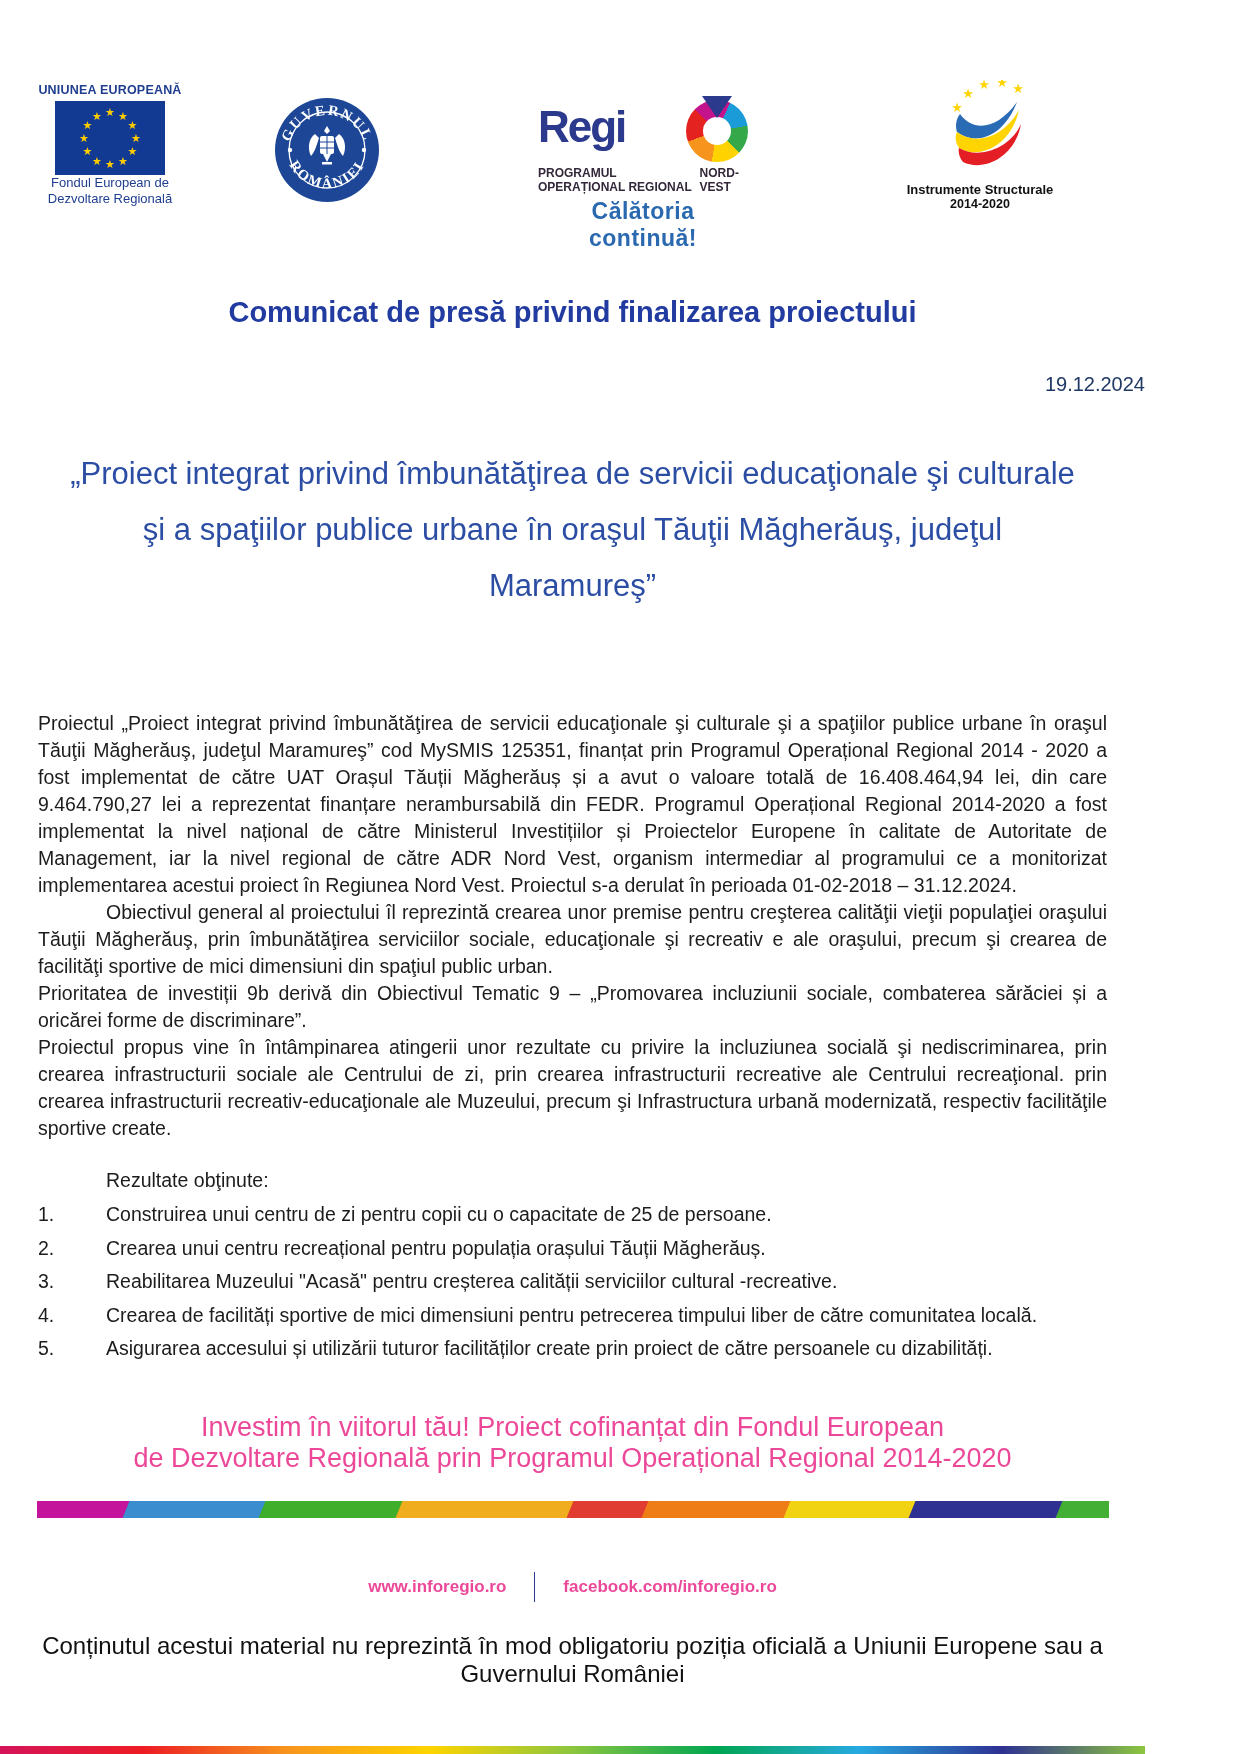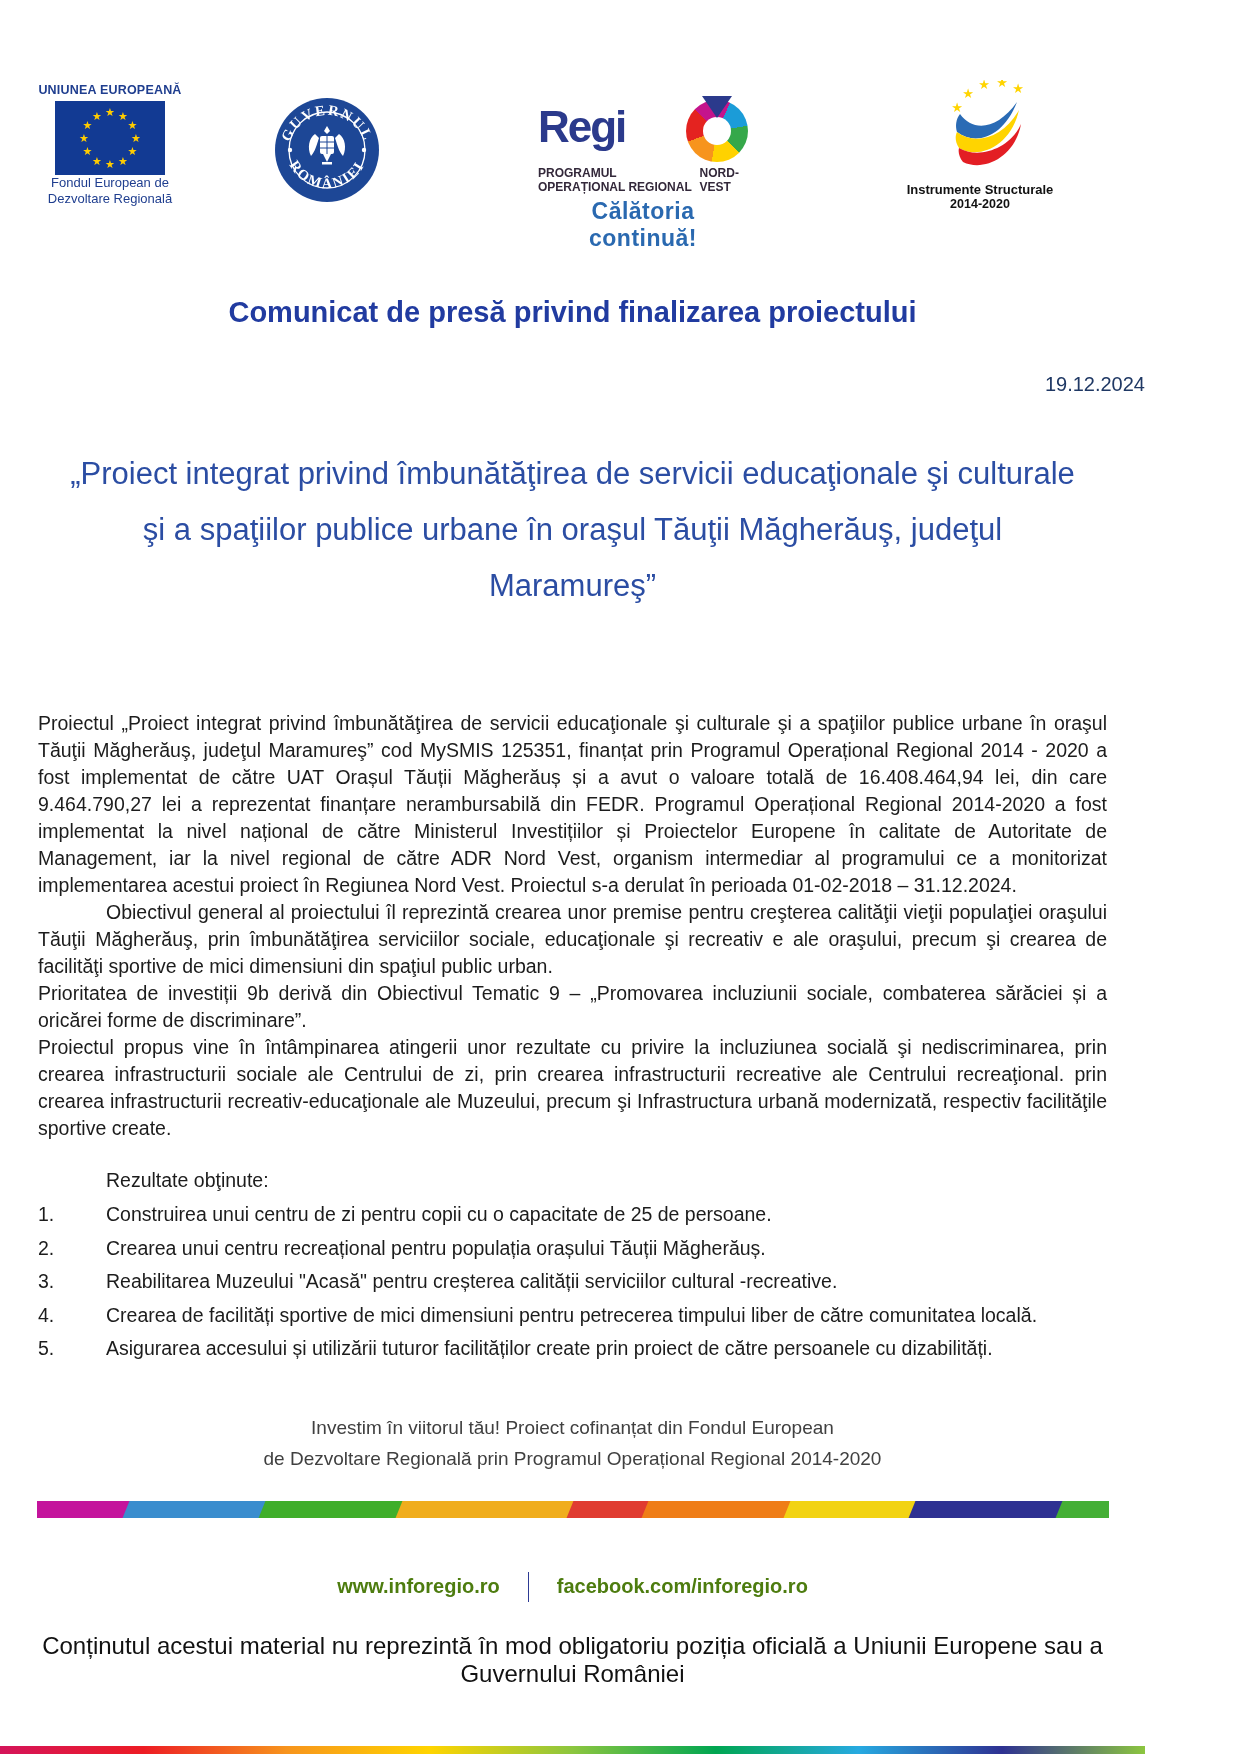--- a/index.html
+++ b/index.html
@@ -41,25 +41,25 @@
   
   .body-text{margin:96px 38px 0 38px;font-size:19.5px;line-height:27px;text-align:justify;}
   .body-text p{margin:0;}
   .p-indent{text-indent:68px;}
   .results-label{margin:27px 38px 0 38px;padding-left:68px;font-size:19.5px;}
   .results{margin:6px 38px 0 38px;font-size:19.5px;}
   .result-row{display:flex;line-height:33.5px;}
   .result-num{width:68px;flex:0 0 68px;}
   .result-text{flex:1;}
   
-  .invest{margin-top:46px;text-align:center;font-size:19px;color:#404040;line-height:31px;}
+  .invest{margin-top:46px;text-align:center;font-size:27px;color:#ec4899;line-height:31px;}
   .footer-stripe{margin:27px 36px 0 37px;height:17px;display:flex;overflow:hidden;}
   .footer-stripe .seg{display:block;height:100%;transform:skewX(-22deg);margin:0 -6px;}
   .footer-links{margin-top:54px;display:flex;justify-content:center;align-items:center;gap:0;}
-  .footer-links .link{font-size:20px;font-weight:bold;color:#4d7c0f;text-decoration:none;}
+  .footer-links .link{font-size:17px;font-weight:bold;color:#ec4899;text-decoration:none;}
   .link-sep{width:1px;height:30px;background:#2d3a94;margin:0 28px;}
   .disclaimer{margin-top:30px;text-align:center;font-size:24px;color:#111;}
   .bottom-bar{position:absolute;left:0;bottom:0;width:100%;height:8px;}
 </style>
 </head>
 <body>
 
 <div class="page">
 
   <div class="logos">

